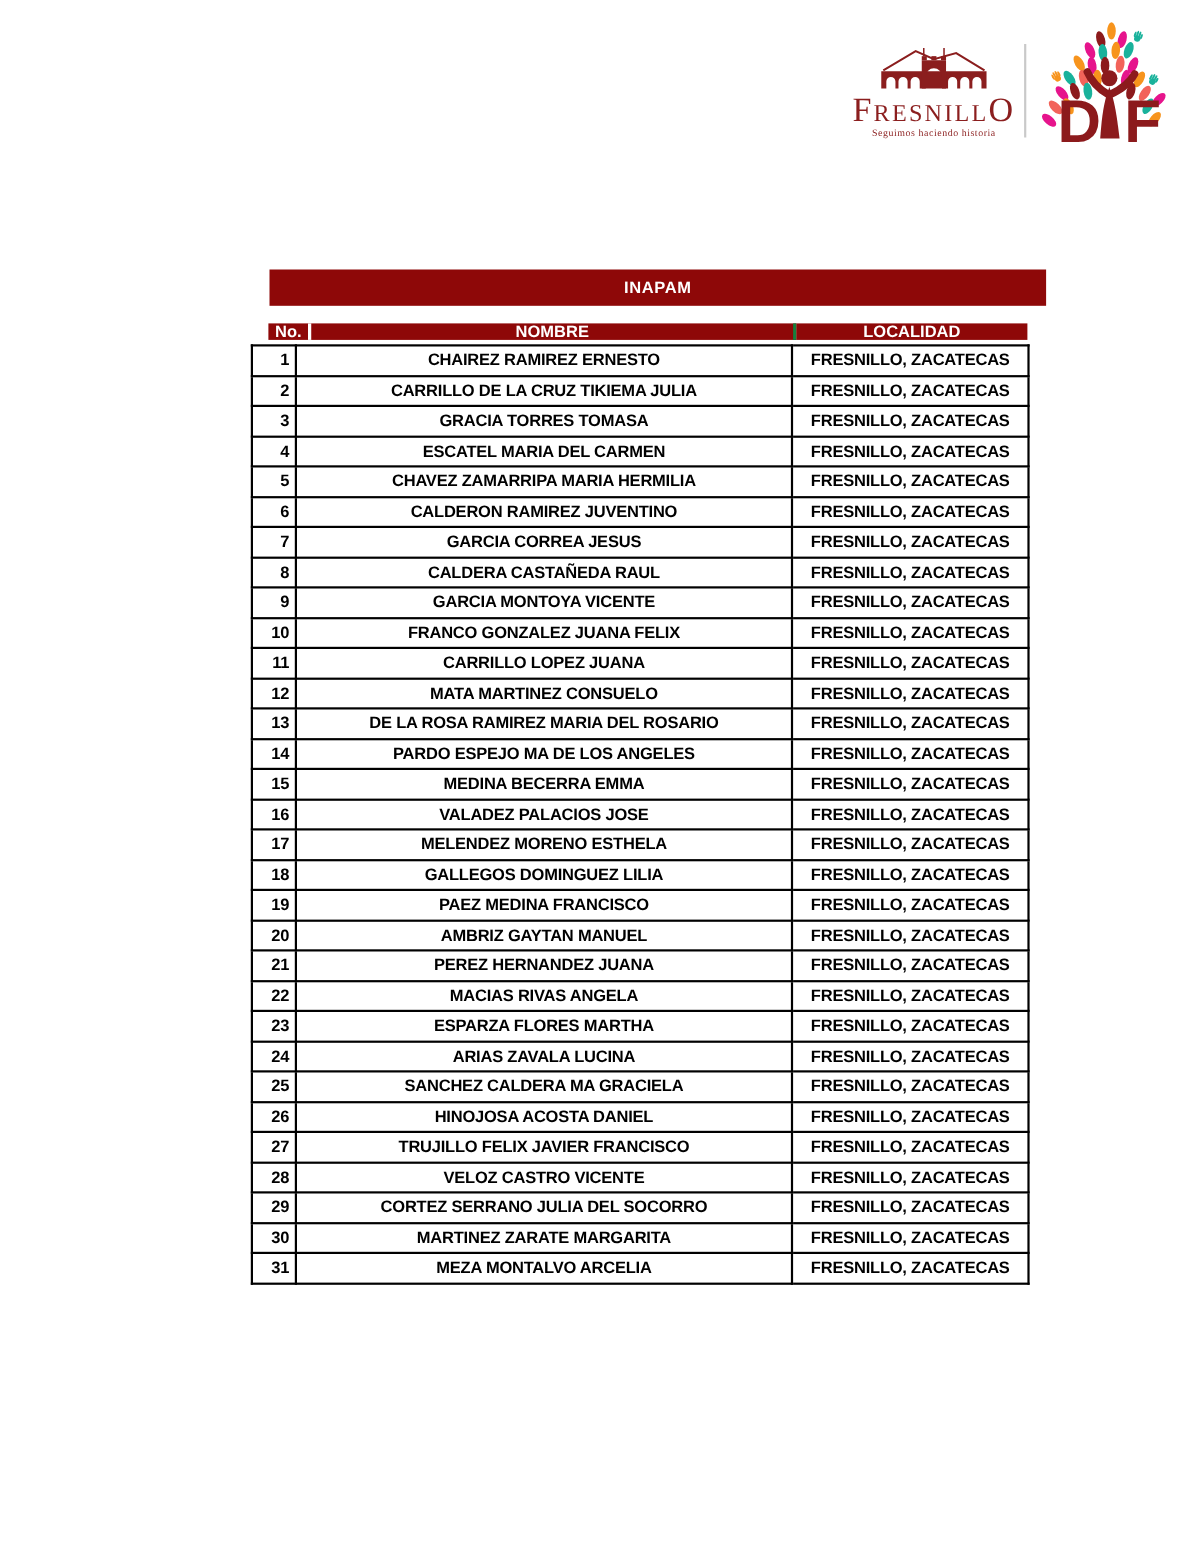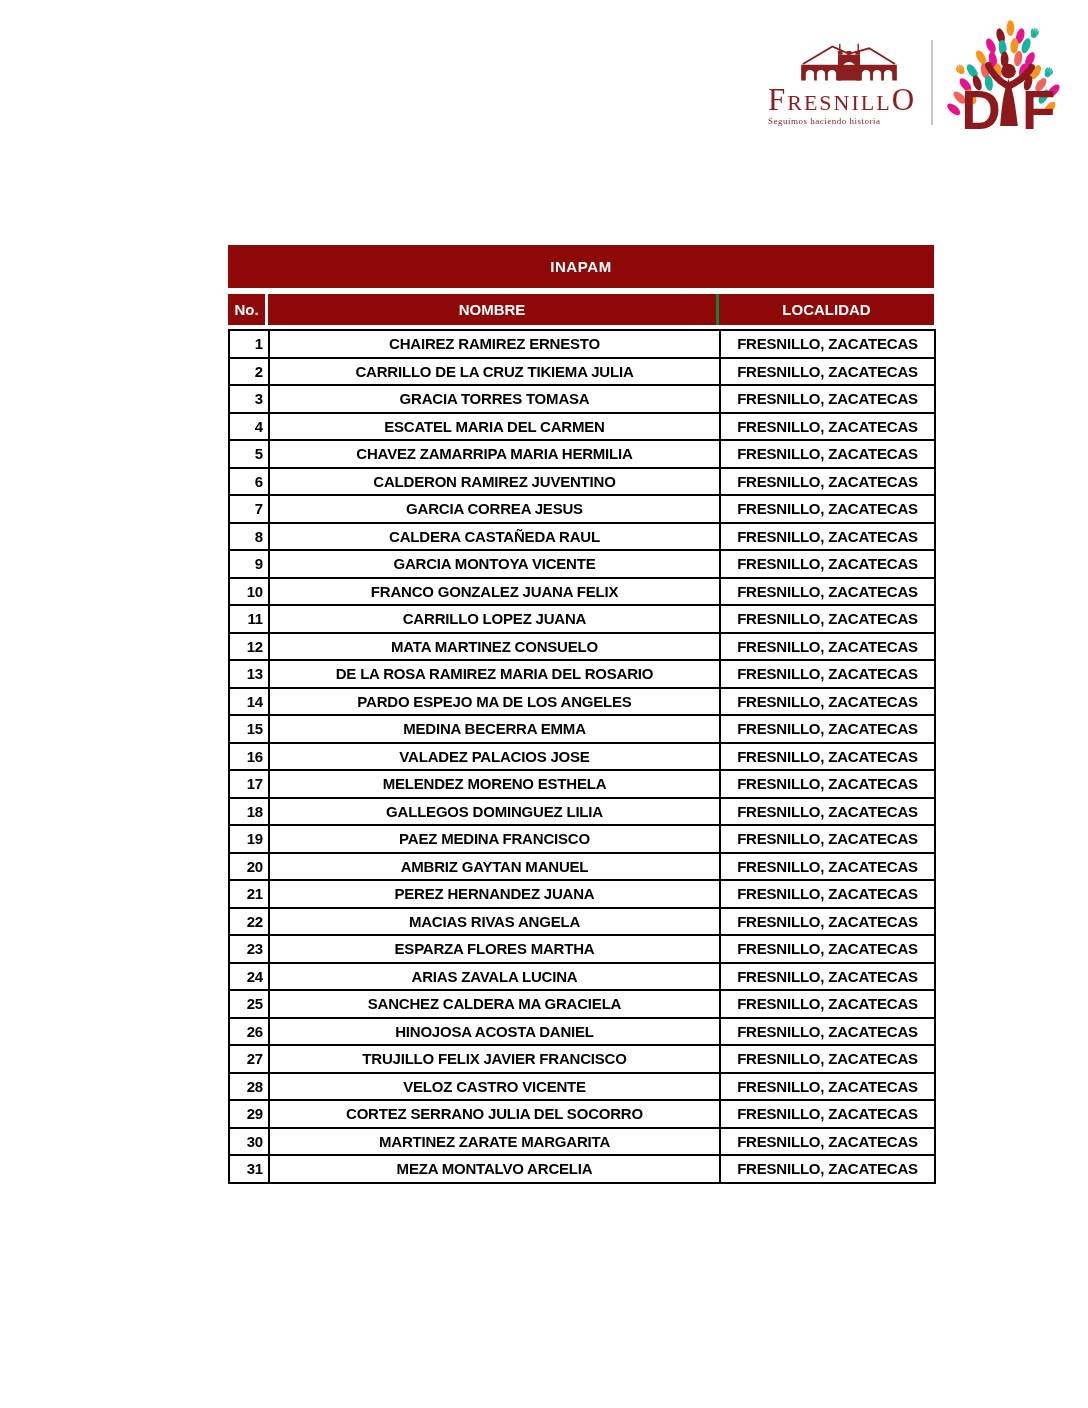--- a/index.html
+++ b/index.html
@@ -10,50 +10,50 @@
     height: 1408px;
     background: #ffffff;
     font-family: "Liberation Sans", sans-serif;
     overflow: hidden;
   }
 
   
   .logo-bar { position: absolute; top: 15px; left: 760px; width: 320px; height: 130px; }
   .fresnillo-logo {
     position: absolute; top: 25px; left: 8px; width: 162px;
-    text-align: left; color: #8B1E1E;
+    text-align: center; color: #8B1E1E;
   }
   .fresnillo-building { display: block; margin: 0 auto 2px auto; }
   .fresnillo-wordmark {
     font-family: "Liberation Serif", serif;
     font-size: 22px; letter-spacing: 2px; line-height: 24px;
     color: #8B1E1E; white-space: nowrap;
   }
   .fresnillo-wordmark .cap { font-size: 31px; }
   .fresnillo-tagline {
     font-family: "Liberation Serif", serif;
     font-size: 9px; letter-spacing: 0.5px; margin-top: 1px; color: #8B1E1E;
   }
   .logo-divider {
     position: absolute; left: 171px; top: 25px; width: 2px; height: 85px;
     background: #c9c9c9;
   }
   .dif-logo { position: absolute; left: 182px; top: 0; }
 
   
   .banner {
-    position: absolute; left: 228px; top: 245px; width: 706px; height: 43px;
+    position: absolute; left: 245px; top: 245px; width: 706px; height: 33px;
     background: #8E0808; color: #ffffff;
     display: flex; align-items: center; justify-content: center;
     font-size: 15px; font-weight: bold; letter-spacing: 0.6px;
   }
 
   
   .tbl-wrap { position: absolute; left: 228px; top: 294px; width: 706px; }
-  .thead { display: flex; height: 31px; margin-bottom: 4px; }
+  .thead { display: flex; height: 15px; margin-bottom: 4px; margin-left: 16px; }
   .th {
     background: #8E0808; color: #ffffff; font-size: 15px; font-weight: bold;
     display: flex; align-items: center; justify-content: center;
     height: 100%;
   }
   .th-no       { width: 40px;  border-right: 3px solid #ffffff; }
   .th-nombre   { width: 451px; border-right: 3px solid #15803d; }
   .th-localidad{ width: 215px; }
 
   table.data {

